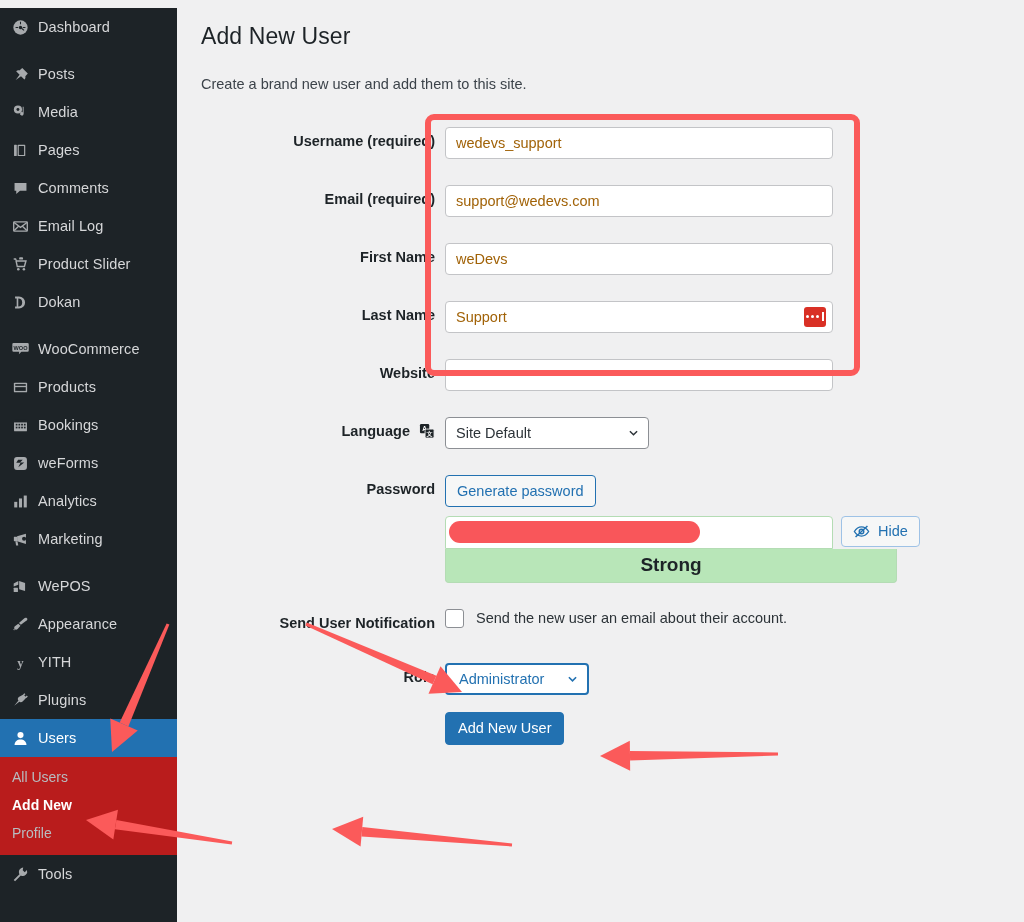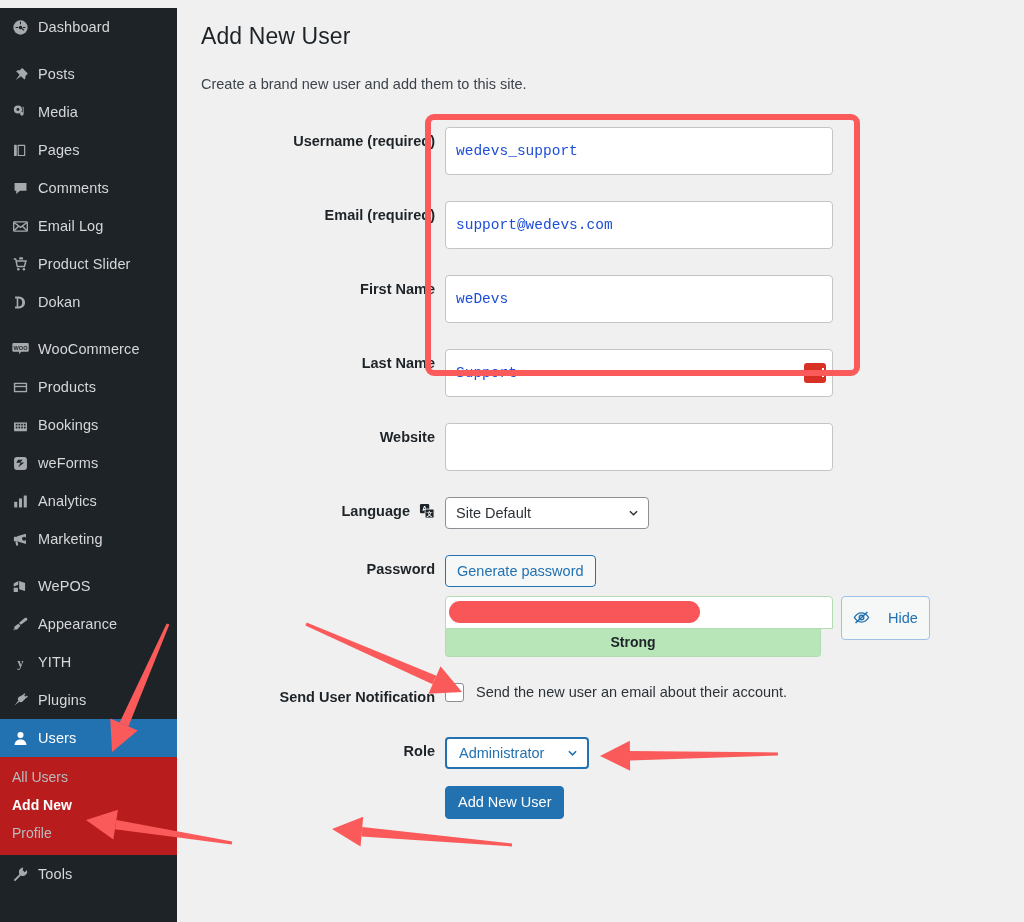--- a/index.html
+++ b/index.html
@@ -92,28 +92,28 @@
     color: #1d2327;
     width: 244px;
     padding: 19px 10px 19px 0;
     white-space: nowrap;
   }
   table#user-form td {
     vertical-align: top;
     padding: 13px 0;
   }
   .txt-input {
-    width: 388px; height: 48px;
+    width: 388px; height: 32px;
     border: 1px solid #c3c4c7;
     border-radius: 4px;
     background: #fff;
     font-size: 14.5px;
-    color: #1d4ed8;
+    color: #a16207;
     padding: 0 10px;
-    font-family: Liberation Mono, monospace;
+    font-family: Liberation Sans, sans-serif;
     outline: none;
     box-shadow: 0 0 0 transparent;
   }
   .input-wrap { position: relative; width: 388px; }
   .lp-badge {
     position: absolute; right: 7px; top: 50%;
     transform: translateY(-50%);
     width: 22px; height: 20px;
     background: #d93025;
     border-radius: 3px;
@@ -179,34 +179,34 @@
     background: #fff;
     display: flex; align-items: center;
     padding: 0 3px;
   }
   .pw-redact {
     height: 22px;
     border-radius: 11px;
     background: #f9565a;
   }
   .pw-strength {
-    width: 376px;
+    width: 452px;
     background: #b8e6b8;
     border: 1px solid #b4dcb4;
     border-top: none;
     border-radius: 0 0 4px 4px;
     text-align: center;
-    font-size: 14px;
+    font-size: 19px;
     font-weight: bold;
     color: #1d2327;
     padding: 5px 0 6px 0;
   }
   .hide-btn {
-    display: inline-flex; align-items: center; gap: 18px;
-    height: 44px; padding: 0 11px;
+    display: inline-flex; align-items: center; gap: 8px;
+    height: 31px; padding: 0 11px;
     border: 1px solid #9ec2e6;
     border-radius: 4px;
     background: #f6f7f7;
     color: #2271b1;
     font-size: 14.5px;
     cursor: pointer;
   }
 
   .cb-row { display: flex; align-items: center; gap: 12px; }
   .cbox {

